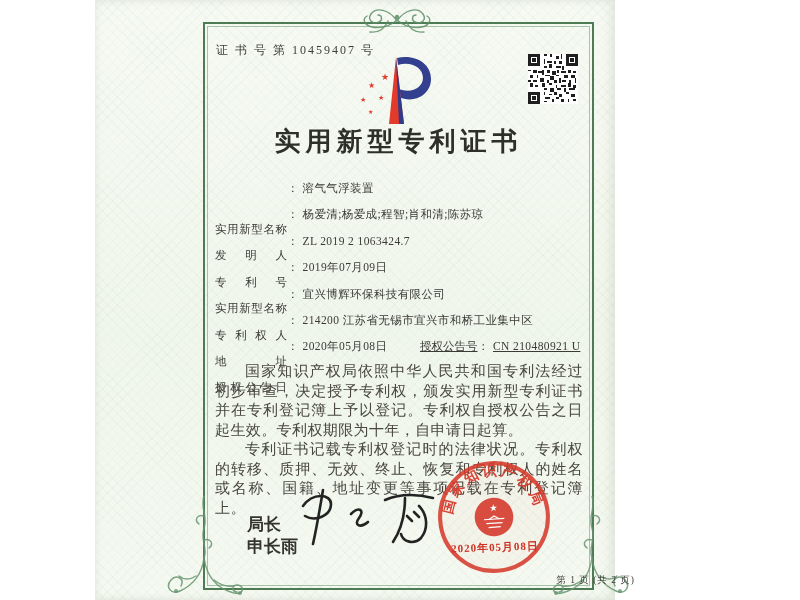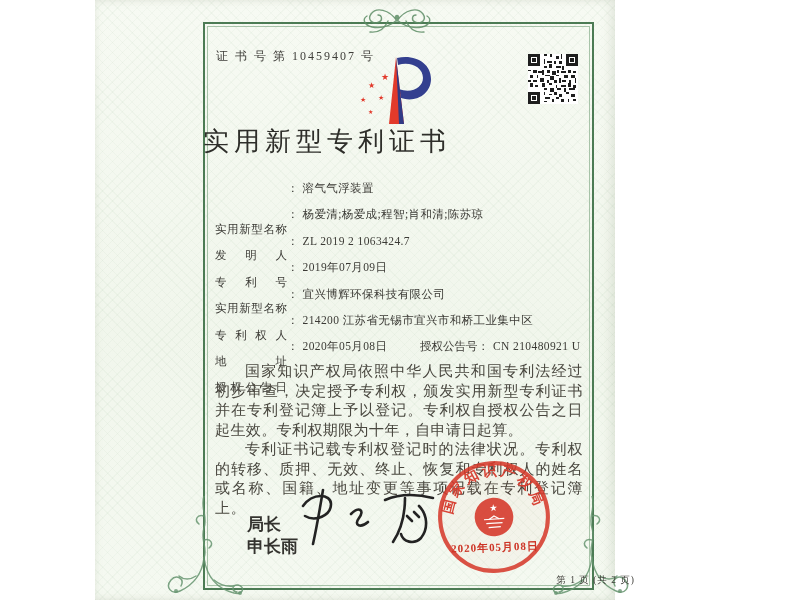--- a/index.html
+++ b/index.html
@@ -14,35 +14,35 @@
           linear-gradient(180deg,#f7faf3 0%,#f1f6ec 55%,#f5f9f1 100%);
         box-shadow: inset -5px 0 10px rgba(150,160,140,.18), inset 2px 0 6px rgba(150,160,140,.10);}
 
   
   .frame{position:absolute;left:108px;top:22px;width:387px;height:564px;
          border:2px solid #4c7b54;}
   .frame::before{content:"";position:absolute;inset:2px;border:1px solid rgba(104,152,110,.55);}
 
   .ornament{position:absolute;pointer-events:none;}
 
-  .cert-no{position:absolute;left:121px;top:48px;font-size:12px;color:#3e3d39;letter-spacing:2px;}
+  .cert-no{position:absolute;left:121px;top:42px;font-size:12px;color:#3e3d39;letter-spacing:2px;}
 
   .logo{position:absolute;left:253px;top:54px;width:92px;height:72px;}
   .qr{position:absolute;left:433px;top:54px;width:50px;height:50px;}
 
-  .title{position:absolute;left:108px;top:124px;width:391px;
-         font-size:26px;font-weight:400;letter-spacing:5px;color:#2e2e2a;}
+  .title{position:absolute;left:108px;top:124px;width:391px;text-align:center;
+         font-size:26px;font-weight:700;letter-spacing:5px;color:#2e2e2a;}
 
   .fields{position:absolute;left:120px;top:181px;width:368px;font-size:11.5px;color:#3b3a35;}
   .field-row{position:relative;height:26.4px;line-height:15px;white-space:nowrap;}
   .f-label{display:inline-block;width:72px;text-align:justify;text-align-last:justify;
            vertical-align:top;margin-top:41px;}
   .f-sep{display:inline-block;margin-right:4px;}
   .f-value{letter-spacing:.4px;}
-  .grant-col2{position:absolute;left:205px;top:0;}
+  .grant-col2{position:absolute;left:205px;top:0;text-decoration:underline;}
 
   .paras{position:absolute;left:120px;top:362px;width:368px;font-size:15px;line-height:19.5px;
          color:#49473f;text-align:justify;letter-spacing:.4px;}
   .paras p{margin:0;text-indent:2em;}
 
   .signer{position:absolute;left:133px;top:514px;font-size:17px;font-weight:700;
           color:#34332f;line-height:22px;margin-left:19px;}
   .signature{position:absolute;left:198px;top:484px;width:150px;height:68px;}
 
   .seal{position:absolute;left:338px;top:456px;width:122px;height:122px;transform:rotate(-4deg);

